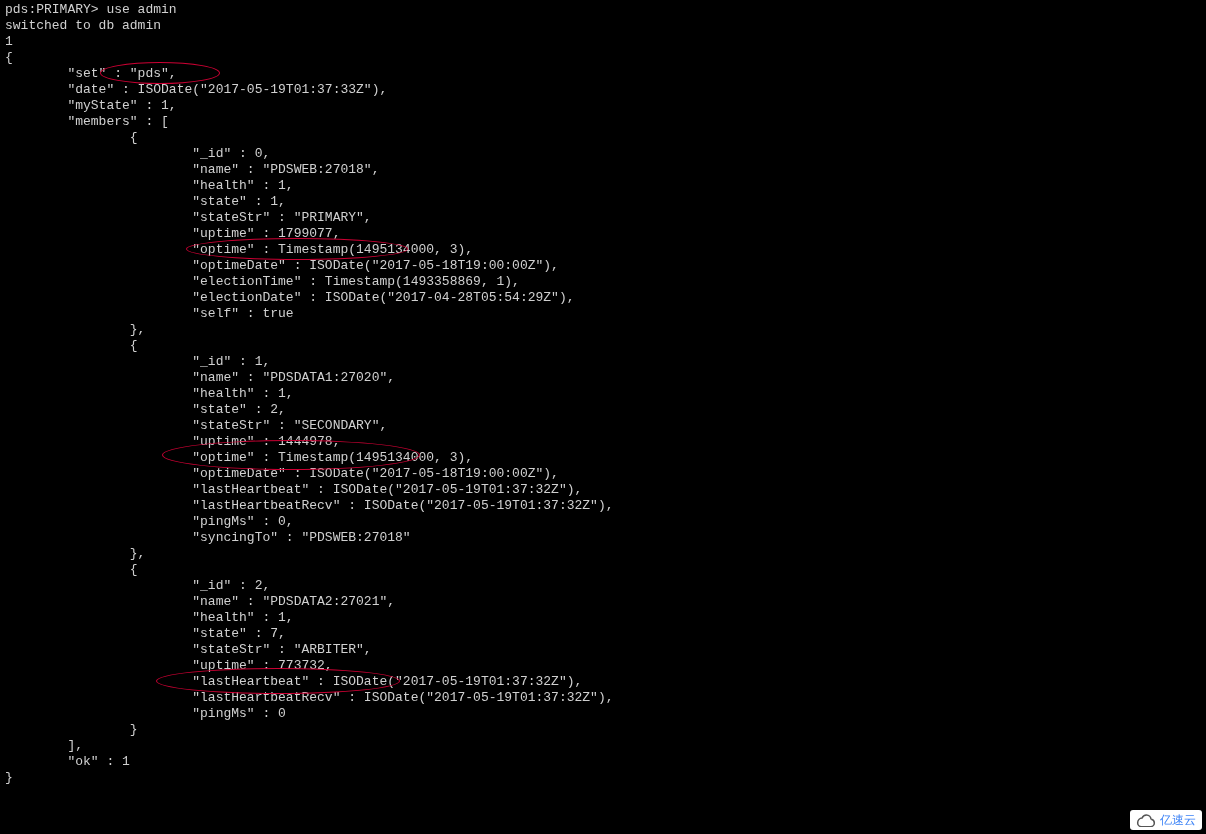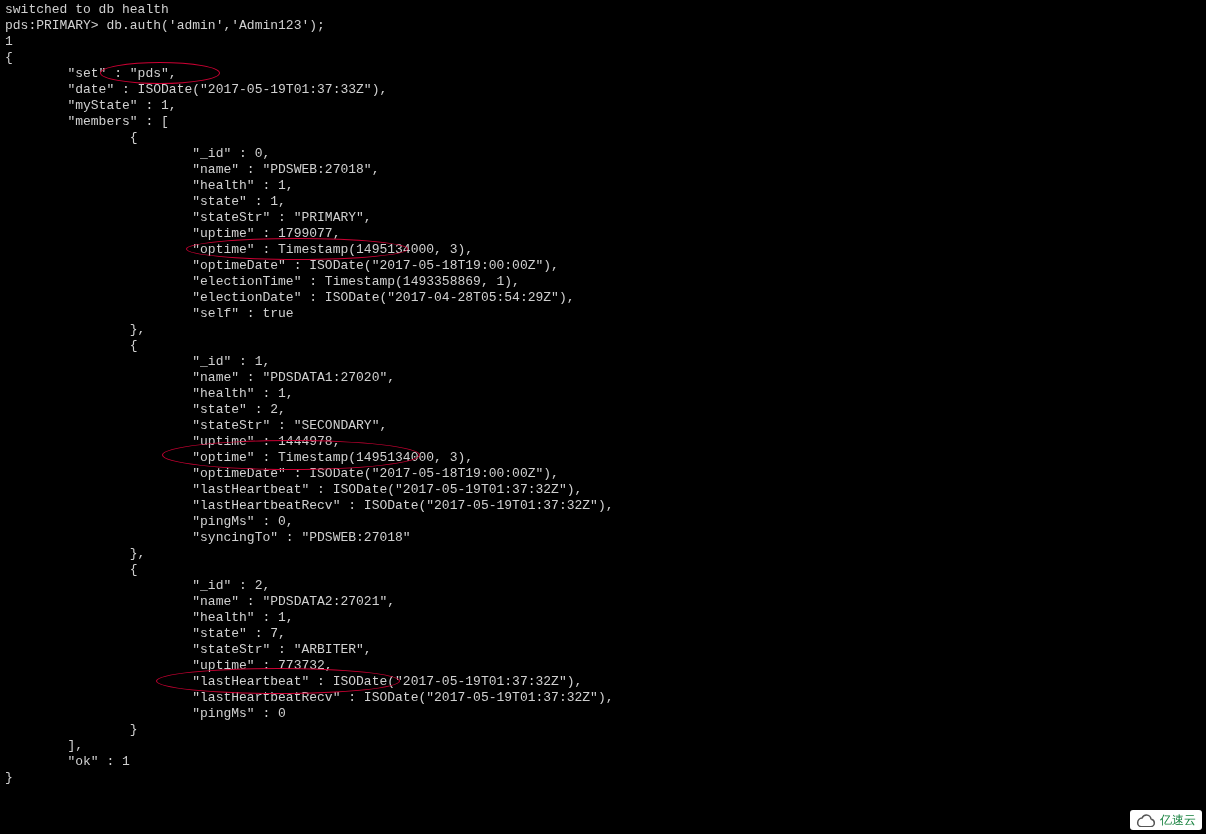--- a/index.html
+++ b/index.html
@@ -62,37 +62,37 @@
       vertical-align: middle;
     }
     .watermark {
       position: absolute;
       bottom: 4px;
       right: 4px;
       background: #fff;
       padding: 2px 6px;
       border-radius: 3px;
       font-size: 12px;
-      color: #15803d;
+      color: #3b82f6;
       display: flex;
       align-items: center;
       gap: 4px;
       font-family: sans-serif;
     }
     .watermark svg {
       width: 20px;
       height: 14px;
     }
   </style>
 </head>
 <body>
 
 <div id="terminal">
-    <div class="line">switched to db health</div>
-    <div class="line">pds:PRIMARY&gt; db.auth('admin','Admin123');</div>
+    <div class="line">pds:PRIMARY&gt; use admin</div>
+    <div class="line">switched to db admin</div>
     <div class="line">1</div>
     <div class="line">{</div>
     <div class="line">        "set" : "pds",</div>
     <div class="line">        "date" : ISODate("2017-05-19T01:37:33Z"),</div>
     <div class="line">        "myState" : 1,</div>
     <div class="line">        "members" : [</div>
     <div class="line">                {</div>
     <div class="line">                        "_id" : 0,</div>
     <div class="line">                        "name" : "PDSWEB:27018",</div>
     <div class="line">                        "health" : 1,</div>

